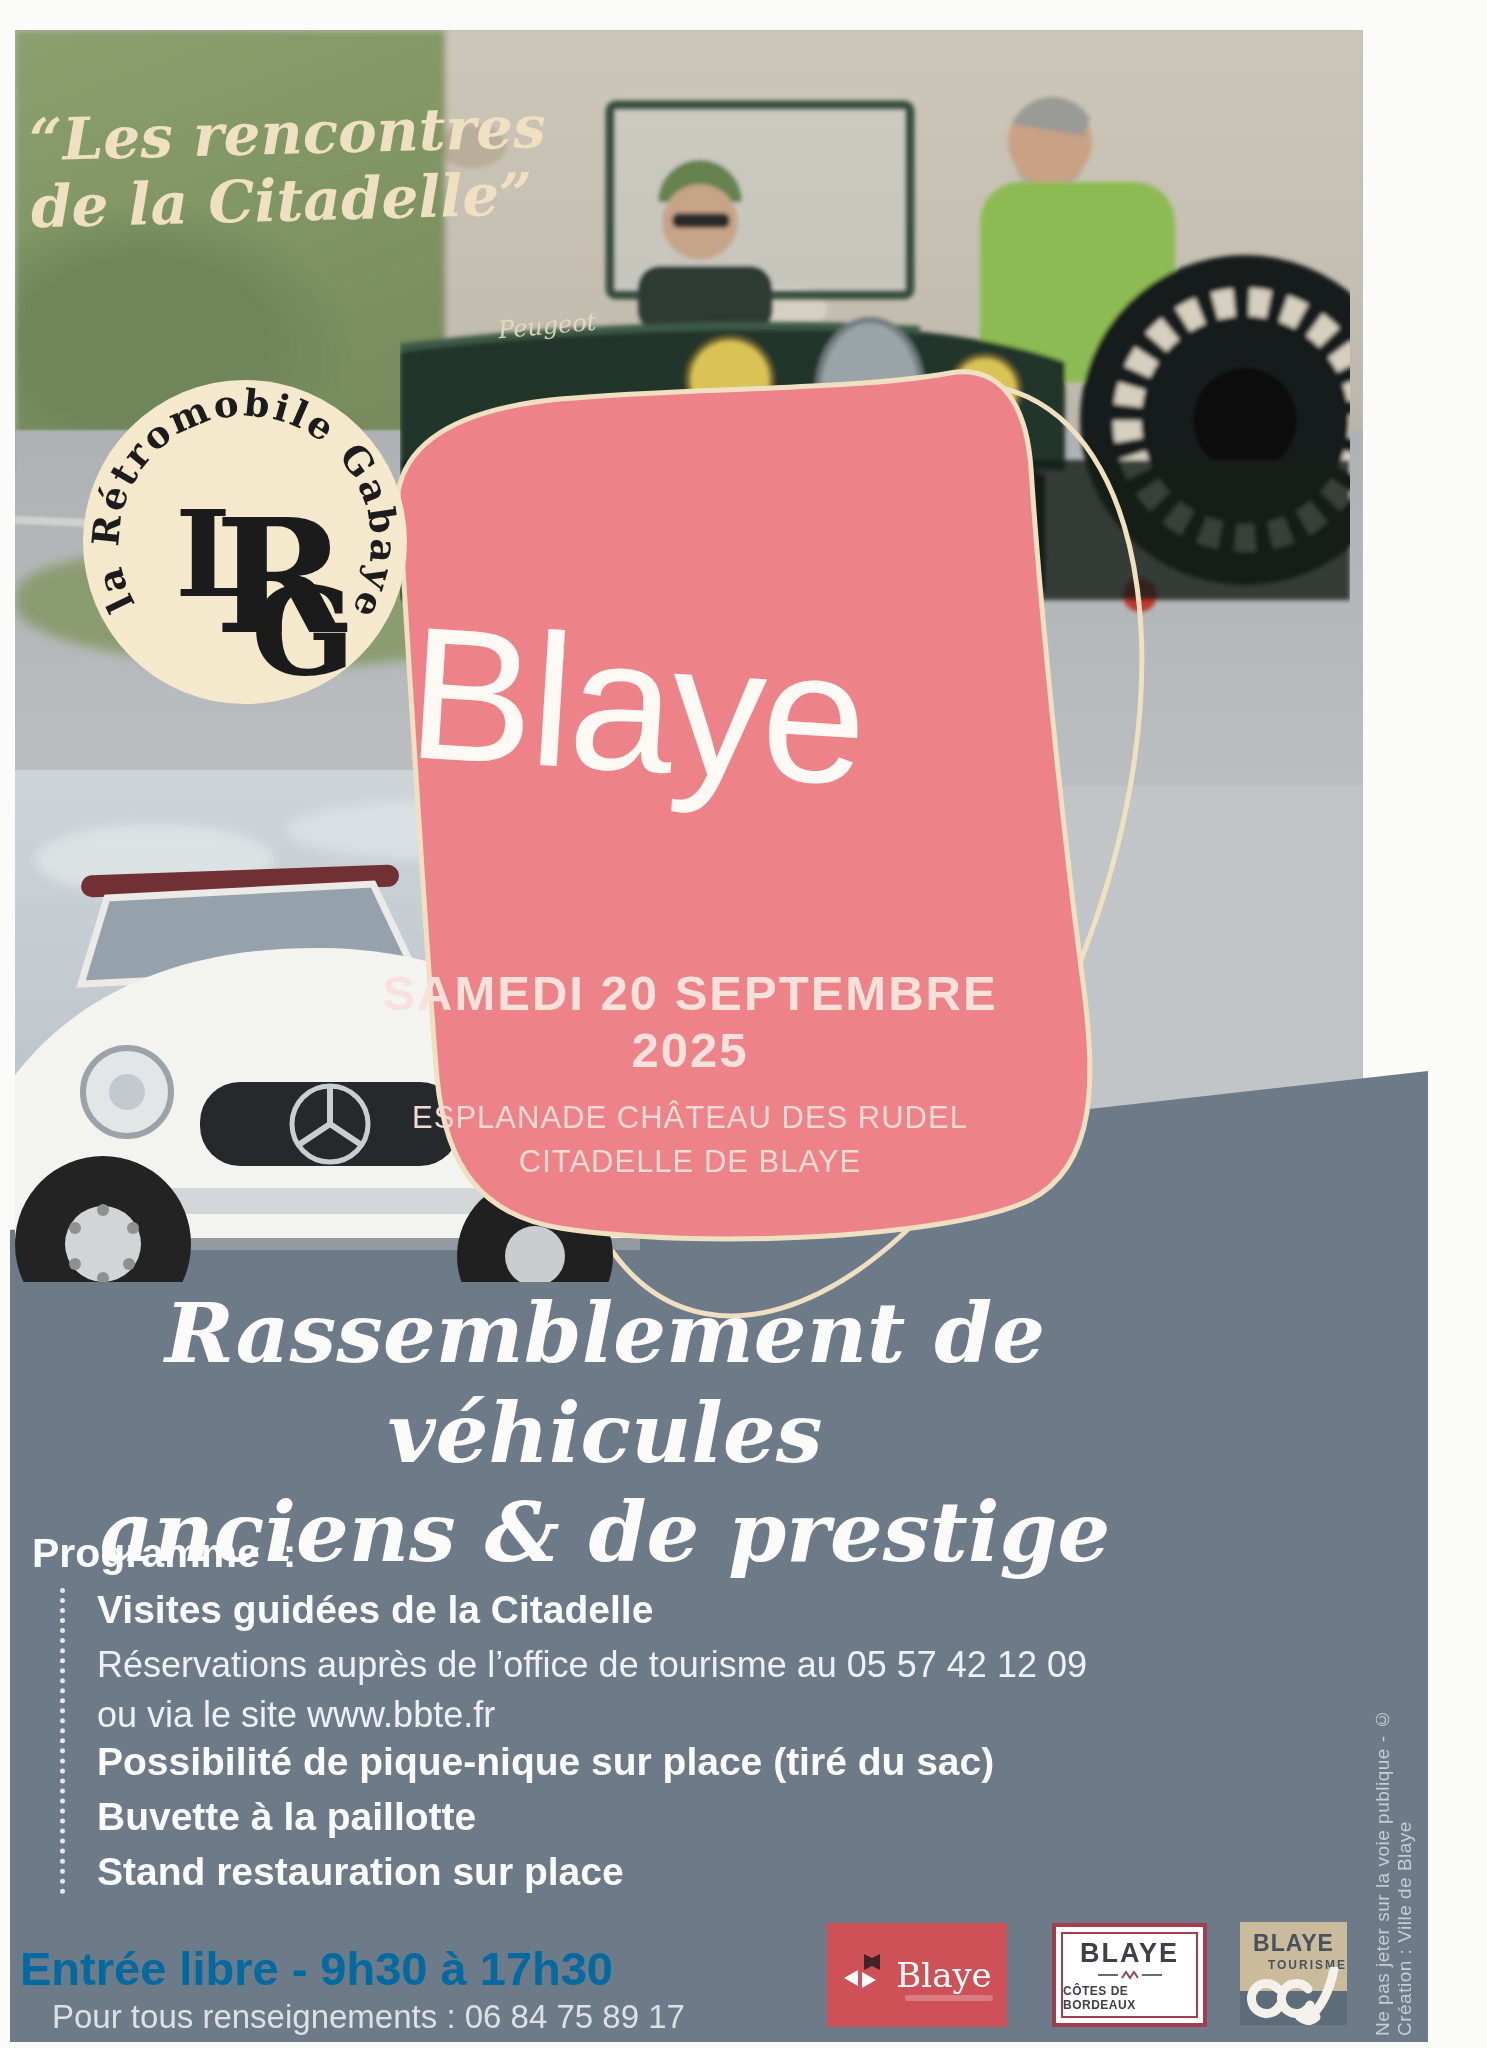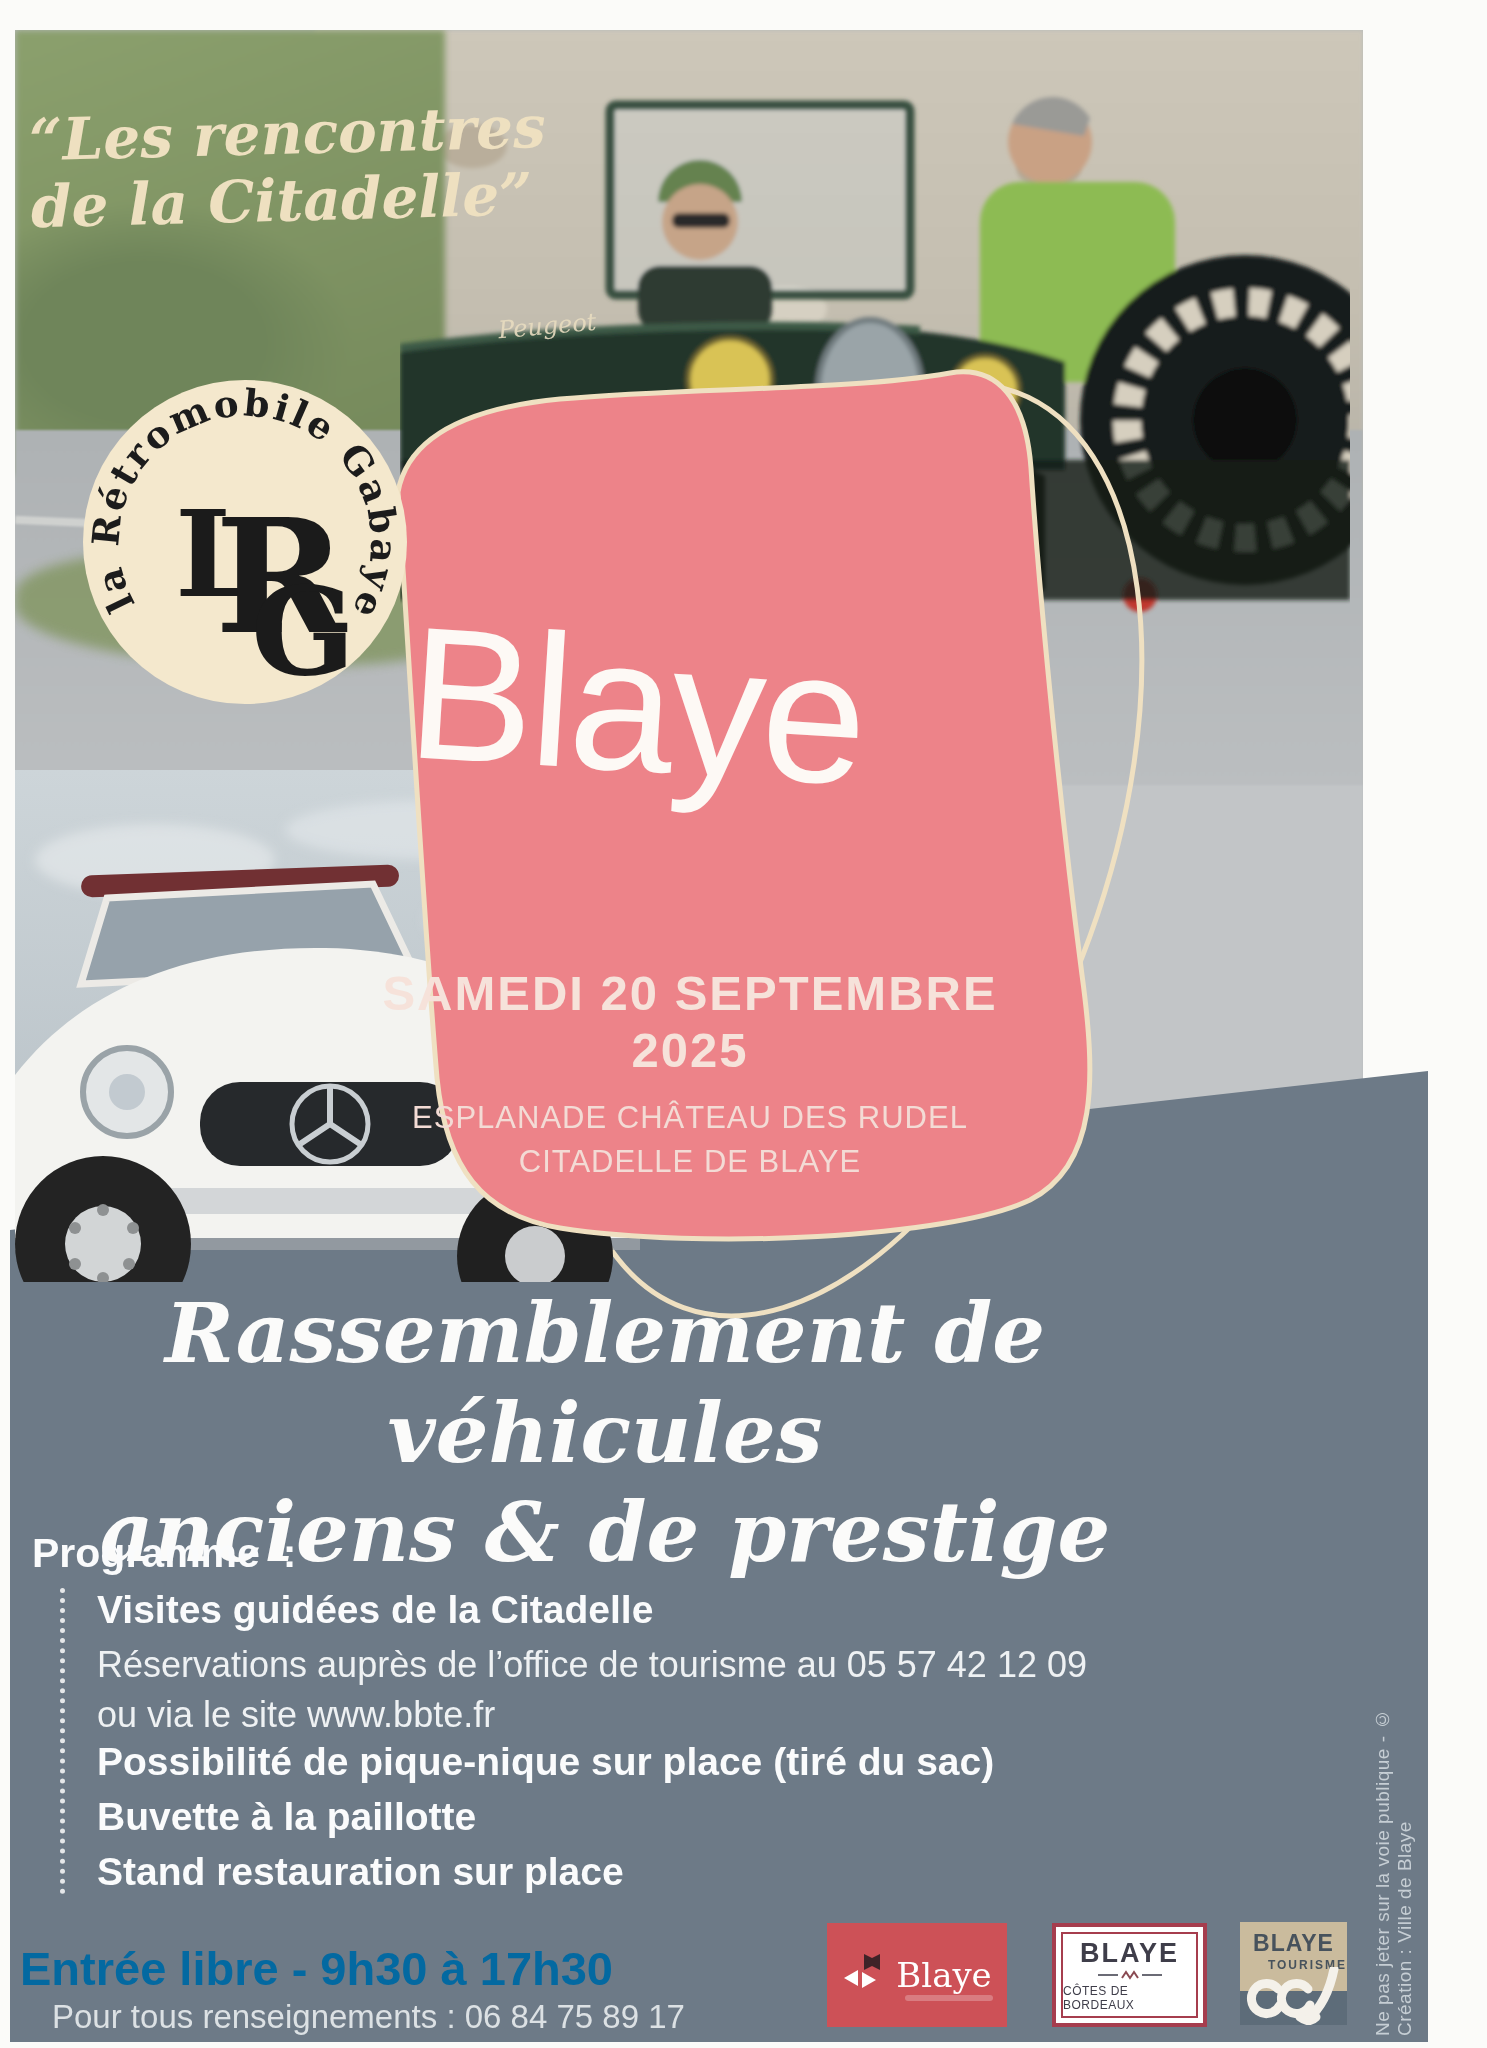--- a/index.html
+++ b/index.html
@@ -74,21 +74,21 @@
   
   .logo{z-index:7;}
   .logo-ville{left:827px;top:1923px;width:180px;height:104px;background:#cd5157;
     display:flex;align-items:center;justify-content:center;gap:8px;}
   .ville-name{font-family:"DejaVu Serif",serif;font-size:34px;color:#fff;}
   .ville-tag{position:absolute;left:78px;top:72px;width:88px;height:6px;background:rgba(255,255,255,.25);border-radius:3px;}
   .logo-cdb{left:1052px;top:1923px;width:155px;height:104px;background:#fff;border:4px solid #a63d4e;box-sizing:border-box;}
   .cdb-inner{position:absolute;inset:5px;border:2px solid #a63d4e;display:flex;flex-direction:column;
     align-items:center;justify-content:center;}
   .cdb-top{font-size:27px;letter-spacing:2px;color:#3f3e4a;font-weight:bold;}
-  .cdb-bottom{font-size:12px;letter-spacing:.5px;color:#3f3e4a;font-weight:normal;margin-top:3px;}
+  .cdb-bottom{font-size:12px;letter-spacing:.5px;color:#3f3e4a;font-weight:bold;margin-top:3px;}
   .logo-tour{left:1240px;top:1922px;width:107px;height:103px;background:#cabb9d;overflow:hidden;}
   .tour-band{position:absolute;left:0;bottom:0;width:100%;height:34px;background:#5d6c79;}
   .tour-l1{position:absolute;left:0;top:8px;width:100%;text-align:center;font-size:23px;font-weight:bold;
     letter-spacing:1px;color:#47525c;}
   .tour-l2{position:absolute;left:0;top:36px;width:100%;text-align:right;font-size:12px;font-weight:bold;
     letter-spacing:2px;color:#47525c;}
   .tour-swirl{position:absolute;left:2px;bottom:0;}
 </style>
 </head>
 <body>

